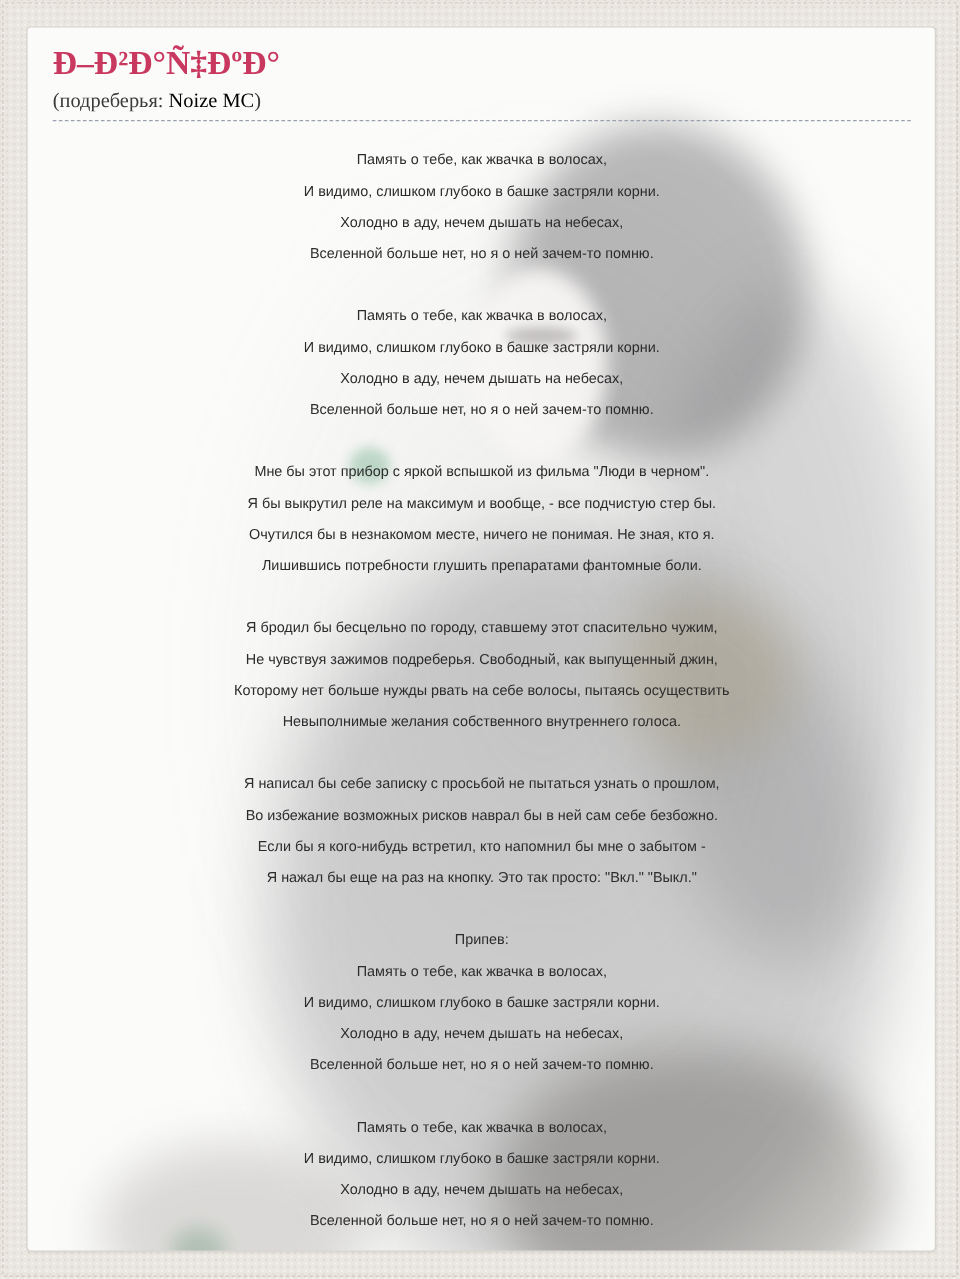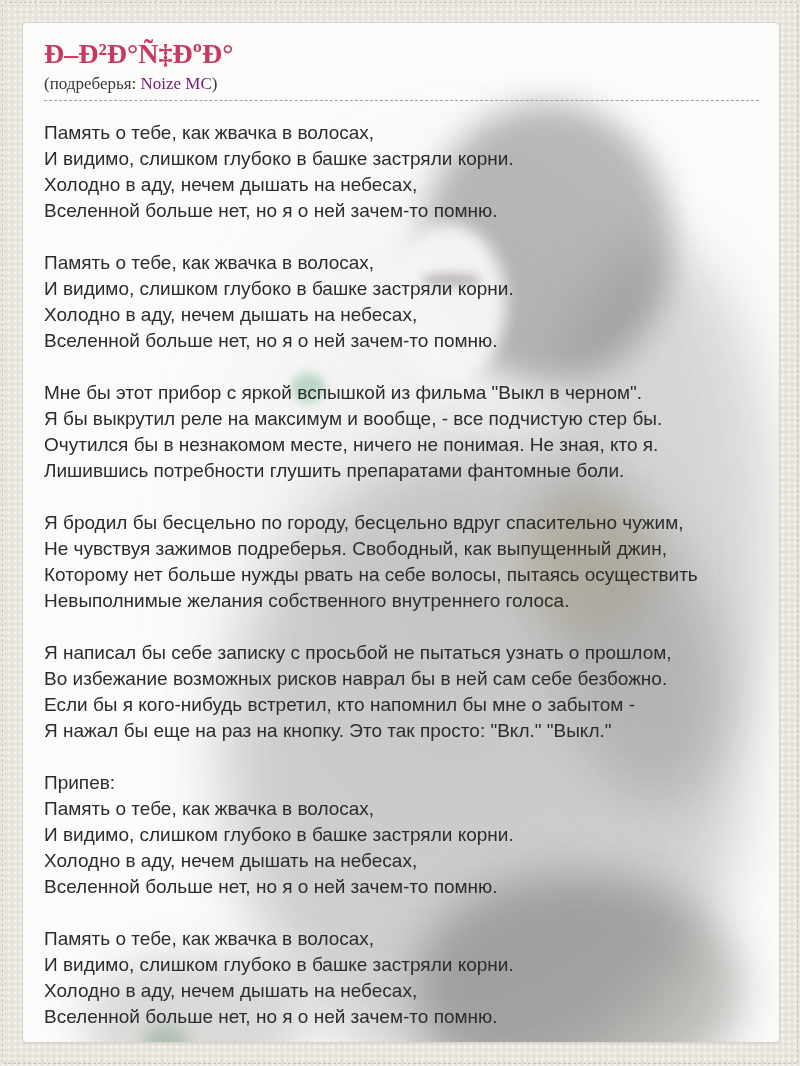--- a/index.html
+++ b/index.html
@@ -50,21 +50,21 @@
               background:rgba(70,65,62,.18);filter:blur(20px);}
 
   .content{position:relative;z-index:2;padding:14px 20px 18px 21px;}
   .header{border-bottom:1px dashed #9aa1ae;padding-bottom:6px;font-family:Liberation Serif, serif;}
   .title{
     margin:0;font-size:28px;line-height:34px;font-weight:bold;
     color:#c9395f;letter-spacing:0;
   }
   .subtitle{font-size:17px;line-height:21px;color:#3a3a3a;margin-top:2px;}
   .artist-link{color:#62aebc;text-decoration:none;cursor:pointer;}
-  .lyrics{margin-top:19px;font-size:19px;line-height:26px;color:#2c2c2c;}
+  .lyrics{margin-top:19px;font-size:12px;line-height:26px;color:#2c2c2c;text-align:center;}
   .stanza{white-space:pre-line;margin:0 0 26px 0;}
   .stanza:last-child{margin-bottom:0;}
 </style>
 </head>
 <body>
 
 <div class="page-stitch"></div>
 
 <div class="card">
 
@@ -79,37 +79,37 @@
     <div class="blob ph-brow"></div>
     <div class="blob ph-mic"></div>
     <div class="blob ph-green2"></div>
     <div class="blob ph-dark-bl"></div>
   </div>
 
   <div class="content">
 
     <div class="header">
       <h1 class="title" style="color: rgb(201, 57, 95);">Ð–Ð²Ð°Ñ‡ÐºÐ°</h1>
-      <div class="subtitle"><span>(подреберья: </span><a class="artist-link" style="color: #701a75;">Noize MC</a><span>)</span></div>
+      <div class="subtitle"><span>(подреберья: </span><a class="artist-link" style="color: #000000;">Noize MC</a><span>)</span></div>
     </div>
 
     <div class="lyrics">
       <p class="stanza">Память о тебе, как жвачка в волосах,
 И видимо, слишком глубоко в башке застряли корни.
 Холодно в аду, нечем дышать на небесах,
 Вселенной больше нет, но я о ней зачем-то помню.</p>
       <p class="stanza">Память о тебе, как жвачка в волосах,
 И видимо, слишком глубоко в башке застряли корни.
 Холодно в аду, нечем дышать на небесах,
 Вселенной больше нет, но я о ней зачем-то помню.</p>
-      <p class="stanza">Мне бы этот прибор с яркой вспышкой из фильма "Выкл в черном".
+      <p class="stanza">Мне бы этот прибор с яркой вспышкой из фильма "Люди в черном".
 Я бы выкрутил реле на максимум и вообще, - все подчистую стер бы.
 Очутился бы в незнакомом месте, ничего не понимая. Не зная, кто я.
 Лишившись потребности глушить препаратами фантомные боли.</p>
-      <p class="stanza">Я бродил бы бесцельно по городу, бесцельно вдруг спасительно чужим,
+      <p class="stanza">Я бродил бы бесцельно по городу, ставшему этот спасительно чужим,
 Не чувствуя зажимов подреберья. Свободный, как выпущенный джин,
 Которому нет больше нужды рвать на себе волосы, пытаясь осуществить
 Невыполнимые желания собственного внутреннего голоса.</p>
       <p class="stanza">Я написал бы себе записку с просьбой не пытаться узнать о прошлом,
 Во избежание возможных рисков наврал бы в ней сам себе безбожно.
 Если бы я кого-нибудь встретил, кто напомнил бы мне о забытом -
 Я нажал бы еще на раз на кнопку. Это так просто: "Вкл." "Выкл."</p>
       <p class="stanza">Припев:
 Память о тебе, как жвачка в волосах,
 И видимо, слишком глубоко в башке застряли корни.

